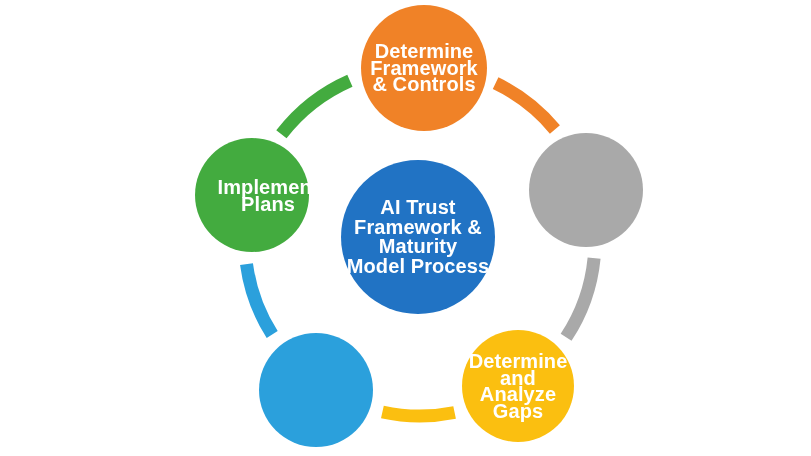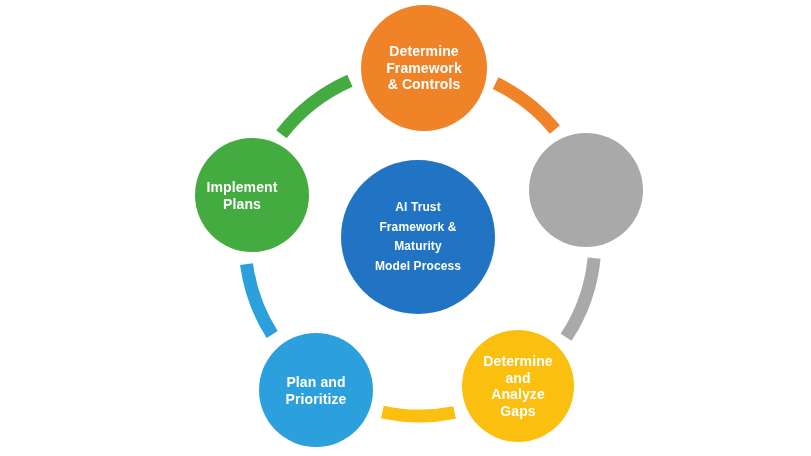--- a/index.html
+++ b/index.html
@@ -20,34 +20,34 @@
     left: 0;
     top: 0;
   }
   .node-label {
     position: absolute;
     transform: translate(-50%, -50%);
     text-align: center;
     color: #ffffff;
     font-weight: bold;
     white-space: pre-line;
-    font-size: 14px;
+    font-size: 20px;
     line-height: 16.5px;
     pointer-events: none;
     letter-spacing: 0.1px;
   }
   .node-label.center {
-    font-size: 12px;
+    font-size: 20px;
     line-height: 19.5px;
   }
   .lbl-top          { left: 424px; top: 68px;  }
   .lbl-right        { left: 586px; top: 190px; }
   .lbl-bottom-right { left: 518px; top: 386px; }
   .lbl-bottom-left  { left: 316px; top: 390px; }
-  .lbl-left         { left: 242px; top: 195px; }
+  .lbl-left         { left: 268px; top: 195px; }
   .lbl-center       { left: 418px; top: 237px; }
 </style>
 </head>
 <body>
 
 <div class="stage">
 
   <svg width="811" height="456" viewBox="0 0 811 456">
 
     <path d="M 495.6 83.2 A 175 175 0 0 1 554.9 129.5" fill="none" stroke-width="13" stroke="#F08227"></path>
@@ -68,22 +68,20 @@
   <div class="node-label lbl-top">Determine
 Framework
 &amp; Controls</div>
 
 
   <div class="node-label lbl-bottom-right">Determine
 and
 Analyze
 Gaps</div>
 
-  <div class="node-label lbl-bottom-left">Plan and
-Prioritize</div>
 
   <div class="node-label lbl-left">Implement
 Plans</div>
 
   <div class="node-label center lbl-center">AI Trust
 Framework &amp;
 Maturity
 Model Process</div>
 
 </div>

